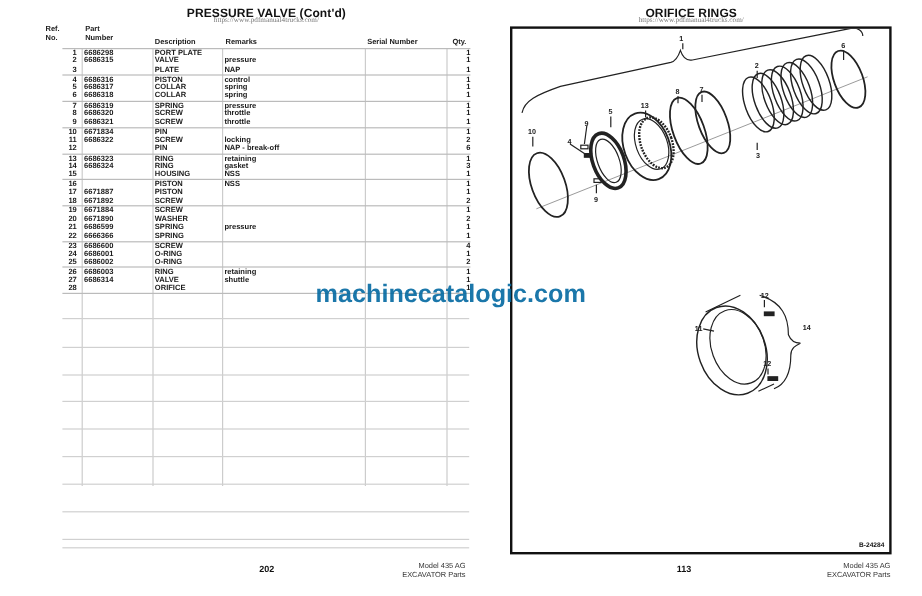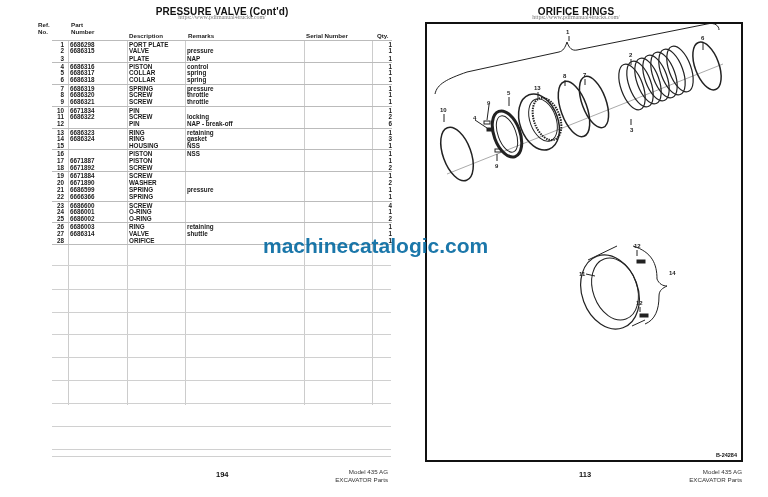--- a/index.html
+++ b/index.html
@@ -267,31 +267,31 @@
   <div class="hline" style="left:22px; width:339px; top:289px;"></div>
   <div class="hline" style="left:22px; width:339px; top:312px;"></div>
   <div class="hline" style="left:22px; width:339px; top:334px;"></div>
   <div class="hline" style="left:22px; width:339px; top:357px;"></div>
   <div class="hline" style="left:22px; width:339px; top:380px;"></div>
   <div class="hline" style="left:22px; width:339px; top:403px;"></div>
   <div class="hline" style="left:22px; width:339px; top:426px;"></div>
   <div class="hline" style="left:22px; width:339px; top:449px;"></div>
   <div class="hline" style="left:22px; width:339px; top:456px;"></div>
 
-  <div class="pgnum" style="left:186px; top:470px;">194</div>
+  <div class="pgnum" style="left:186px; top:470px;">202</div>
   <div class="model" style="right:26px; top:468px;">
     <div>Model 435 AG</div>
     <div>EXCAVATOR Parts</div>
   </div>
 </div>
 
 <div class="page page-right">
   <div class="title">ORIFICE RINGS</div>
   <div class="url">https://www.pdfmanual4trucks.com/</div>
-  <div class="pgnum" style="left:195px; top:470px;">113</div>
+  <div class="pgnum" style="left:180px; top:470px;">113</div>
   <div class="model" style="right:26px; top:468px;">
     <div>Model 435 AG</div>
     <div>EXCAVATOR Parts</div>
   </div>
 </div>
 
 <div class="frame">
   <svg width="314" height="436" viewBox="0 0 314 436" style="position:absolute;left:0;top:0" fill="none" stroke="#222" stroke-width="1">
 
     <path d="M8,70 C10,60 20,55 40,48 L132,28 C136,27 138,24 140,18 C142,24 145,27 150,26 L280,0 C288,-2 292,2 292,6" stroke-width="1"></path>

